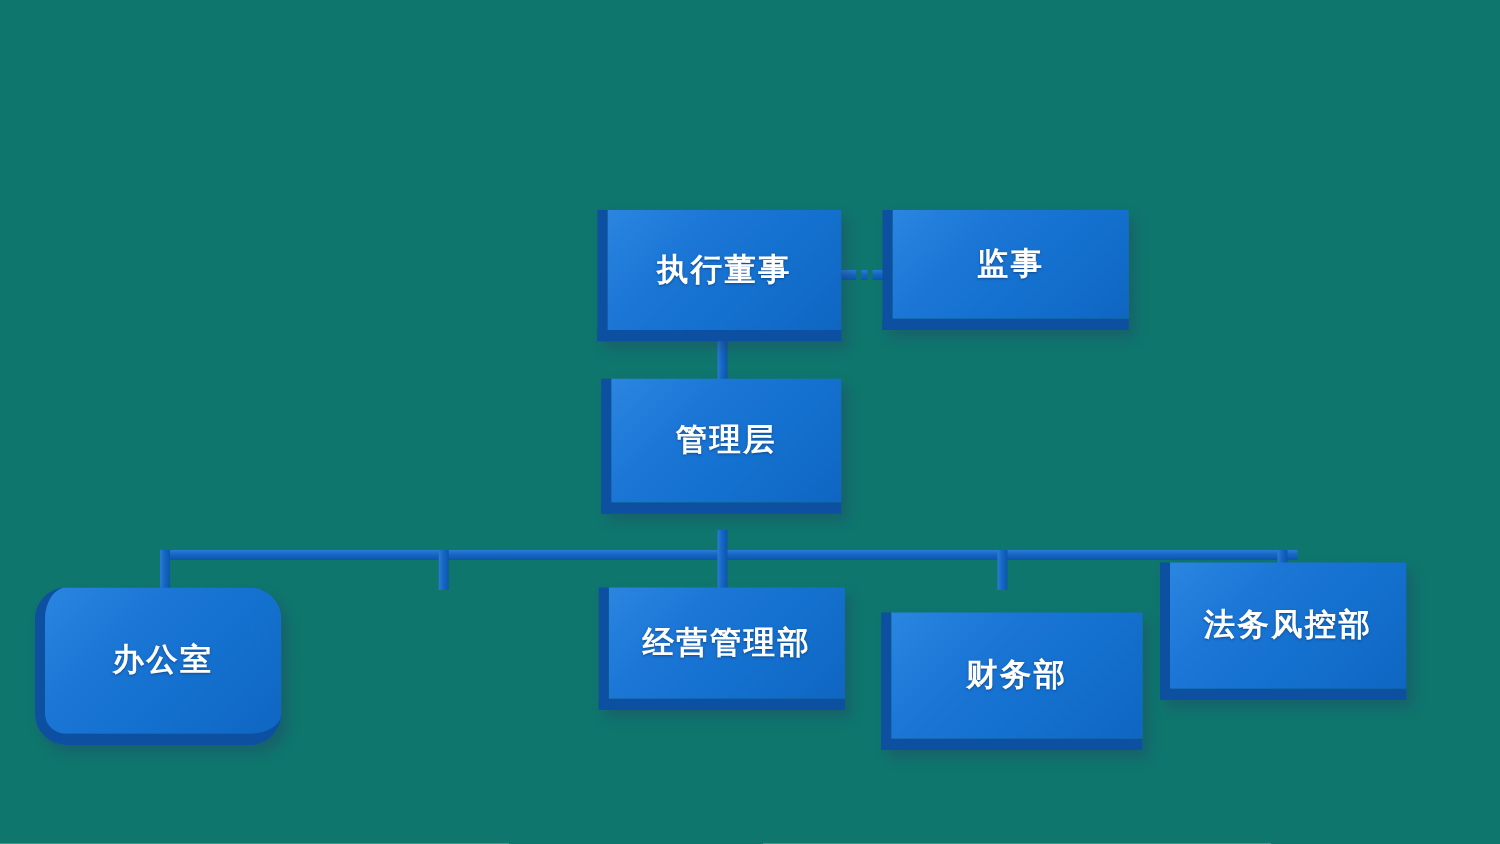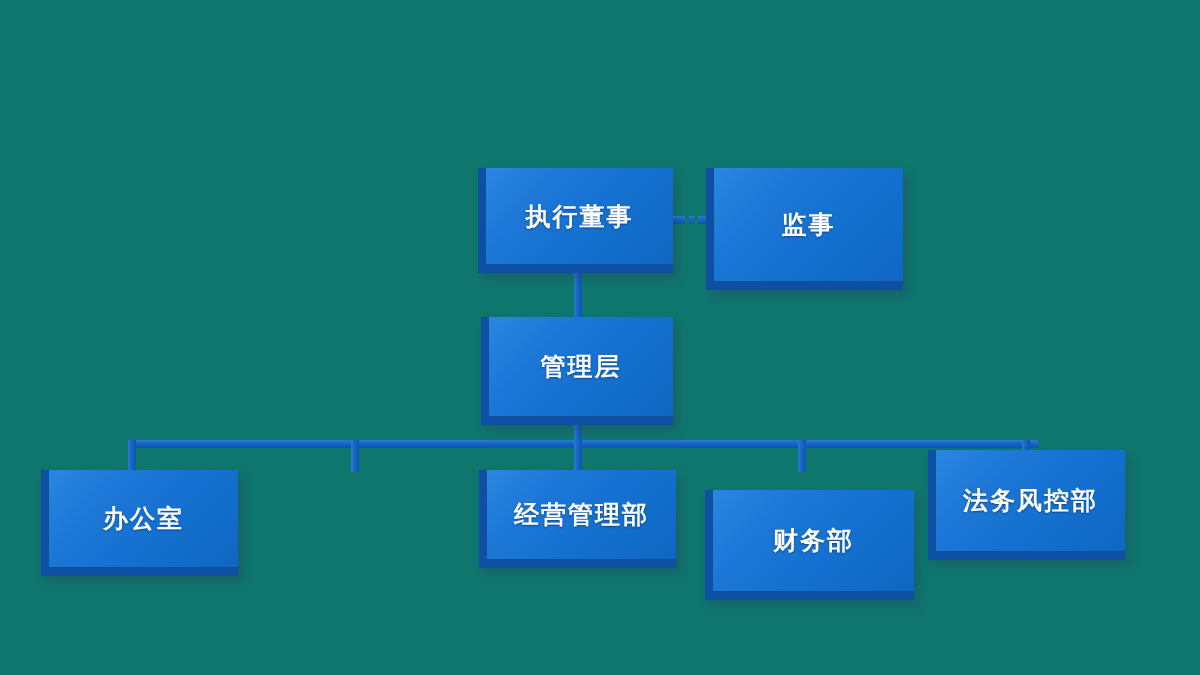--- a/index.html
+++ b/index.html
@@ -106,29 +106,29 @@
     <div class="vline" style="left:351px; top:440px; height:32px;"></div>
     <div class="vline" style="left:574px; top:440px; height:32px;"></div>
     <div class="vline" style="left:798px; top:440px; height:32px;"></div>
     <div class="vline" style="left:1022px; top:440px; height:32px;"></div>
   </div>
 
   <div class="node" style="left:478px; top:168px; width:195px; height:105px;">
     <span class="node-label">执行董事</span>
   </div>
 
-  <div class="node" style="left:706px; top:168px; width:197px; height:122px;">
+  <div class="node" style="left:706px; top:168px; width:197px; height:96px;">
     <span class="node-label">监事</span>
   </div>
 
-  <div class="node" style="left:481px; top:317px; width:192px; height:108px;">
+  <div class="node" style="left:481px; top:303px; width:192px; height:108px;">
     <span class="node-label">管理层</span>
   </div>
 
-  <div class="node" style="left:41px; top:470px; width:197px; height:106px;">
+  <div class="node" style="left:28px; top:470px; width:197px; height:126px;border-radius:25px;">
     <span class="node-label">办公室</span>
   </div>
 
 
   <div class="node" style="left:479px; top:470px; width:197px; height:98px;">
     <span class="node-label">经营管理部</span>
   </div>
 
   <div class="node" style="left:705px; top:490px; width:209px; height:110px;">
     <span class="node-label">财务部</span>

